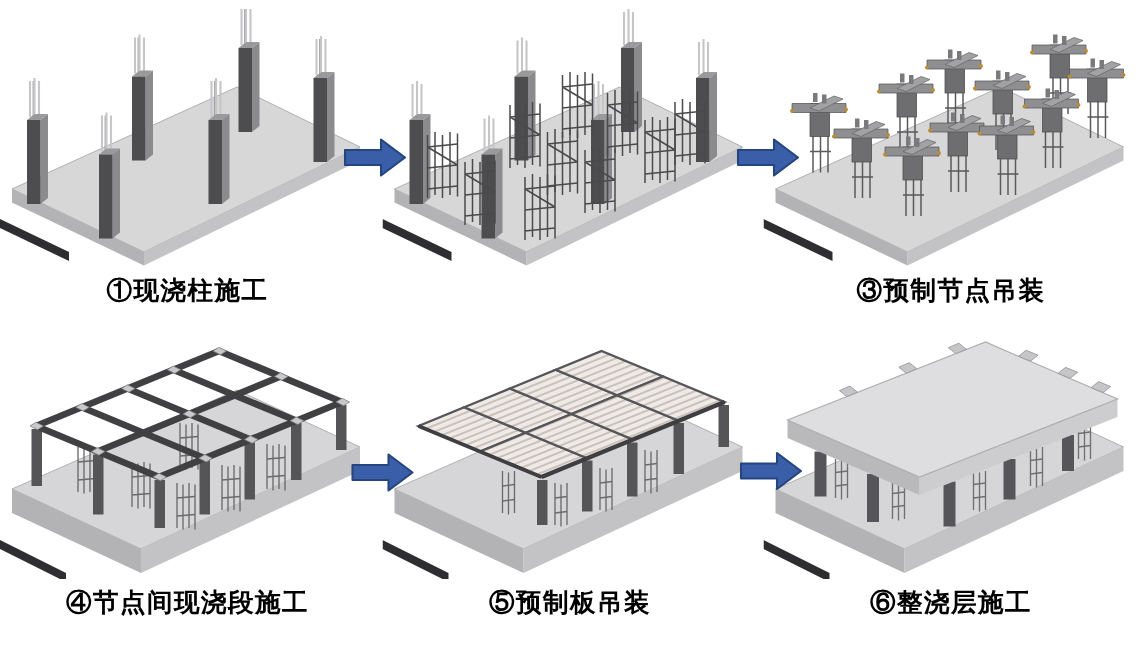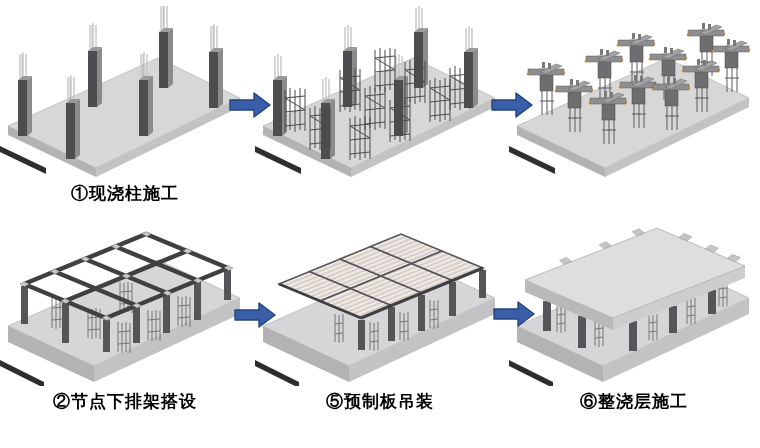--- a/index.html
+++ b/index.html
@@ -120,20 +120,21 @@
           <use href="#s3j" x="152" y="60"></use>
           <use href="#s3j" x="88" y="62"></use>
           <use href="#s3j" x="185" y="72"></use>
           <use href="#s3j" x="30" y="75"></use>
           <use href="#s3j" x="122" y="88"></use>
           <use href="#s3j" x="155" y="90"></use>
           <use href="#s3j" x="58" y="92"></use>
           <use href="#s3j" x="92" y="104"></use>
         </svg>
       </div>
+      <figcaption>③预制节点吊装</figcaption>
     </figure>
   </div>
 
   <div class="cell row2" id="c4">
     <figure>
       <div class="imgbox">
         <svg width="250" height="164" viewBox="0 0 250 164">
           <defs>
             <g id="s4cap">
                 <polygon points="-4,0 0,-2.5 5,0 1,2.5" fill="#c9c9cb" stroke="#7c7c7e" stroke-width="0.5"></polygon>
@@ -172,21 +173,21 @@
             <use href="#s4cap" x="187" y="29"></use>
           <use href="#s4cap" x="106" y="96"></use>
             <use href="#s4cap" x="167" y="71"></use>
           <use href="#s4cap" x="228" y="46"></use>
             <use href="#s4cap" x="136.5" y="83.5"></use>
           <use href="#s4cap" x="197.5" y="58.5"></use>
             <use href="#s4cap" x="54.5" y="49.5"></use>
           <use href="#s4cap" x="115.5" y="24.5"></use>
         </svg>
       </div>
-      <figcaption>②节点下排架搭设</figcaption>
+      <figcaption>④节点间现浇段施工</figcaption>
     </figure>
   </div>
 
   <div class="cell row2" id="c6">
     <figure>
       <div class="imgbox">
         <svg width="250" height="164" viewBox="0 0 250 164">
           <defs>
             <g id="s6sc" stroke="#6f6f71" stroke-width="0.9" fill="none">
               <path d="M0,0 V26 M4,1 V27 M8,0 V26"></path>

